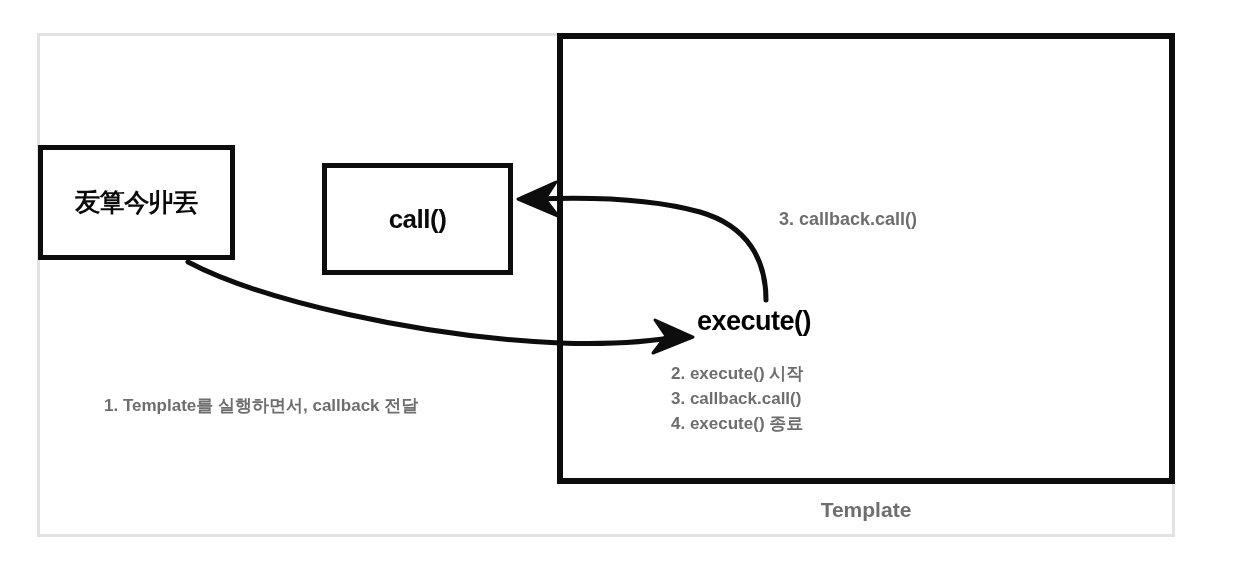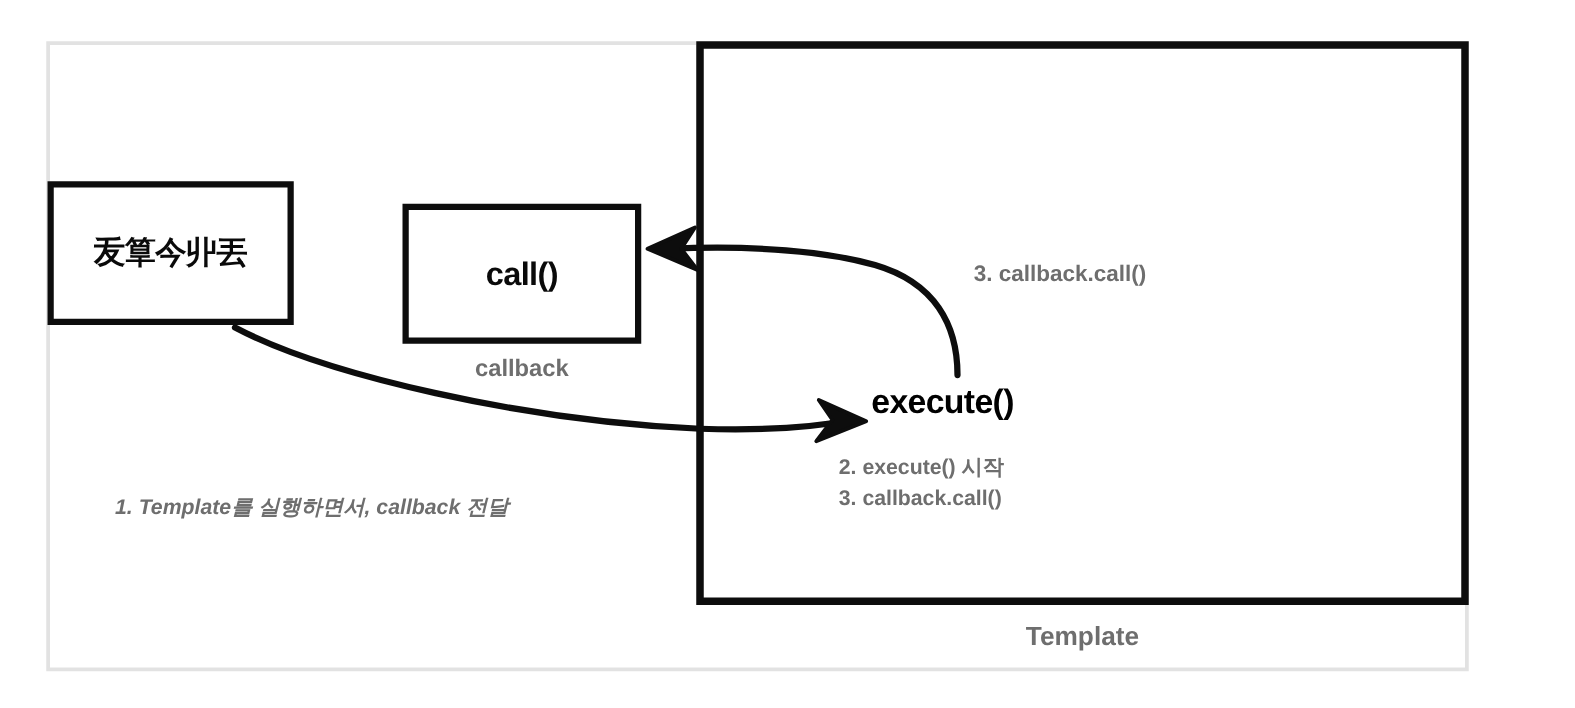--- a/index.html
+++ b/index.html
@@ -94,24 +94,23 @@
     width: 618px;
     text-align: center;
     font-size: 21px;
   }
   .caption-step3-arrow {
     left: 779px;
     top: 209px;
     font-size: 18px;
   }
   .caption-step1 {
-    left: 92px;
+    left: 104px;
     top: 396px;
     font-size: 17px;
-    font-style: italic;
   }
 
   
   .execute-label {
     position: absolute;
     left: 697px;
     top: 308px;
     font-size: 27px;
     font-weight: 700;
     color: #000000;
@@ -155,33 +154,33 @@
   <div class="box box-template"></div>
 
   <div class="box box-client">
     <span class="box-label">叐筸今丱丟</span>
   </div>
 
   <div class="box box-callback">
     <span class="box-label small">call()</span>
   </div>
 
-  <div class="caption caption-callback">callback</div>
 
   <div class="caption caption-template">Template</div>
 
   <div class="execute-label">execute()</div>
 
   <div class="caption caption-step3-arrow">3. callback.call()</div>
 
   <div class="caption caption-step1">1. Template를 실행하면서, callback 전달</div>
 
   <div class="step-list">
     <div>2. execute() 시작</div>
     <div>3. callback.call()</div>
+    <div>4. execute() 종료</div>
   </div>
 
   <svg class="arrows" viewBox="0 0 1260 566">
 
     <g>
       <path d="M 188,262
                C 260,300 420,337 560,343
                C 618,345 655,341 682,336" fill="none" stroke="#0d0d0d" stroke-width="5" stroke-linecap="round" stroke-linejoin="round"></path>
 
       <path d="M 693,337 L 655,320 L 666,336 L 653,353 Z" fill="#0d0d0d" stroke="#0d0d0d" stroke-width="3" stroke-linejoin="round"></path>

